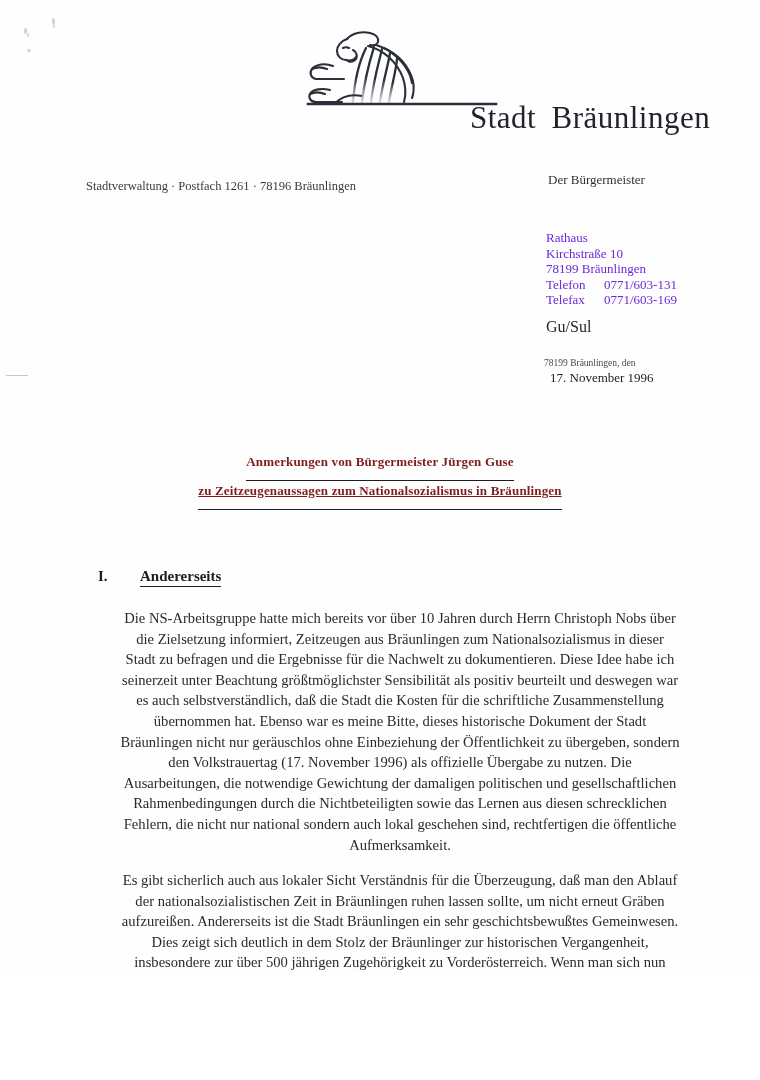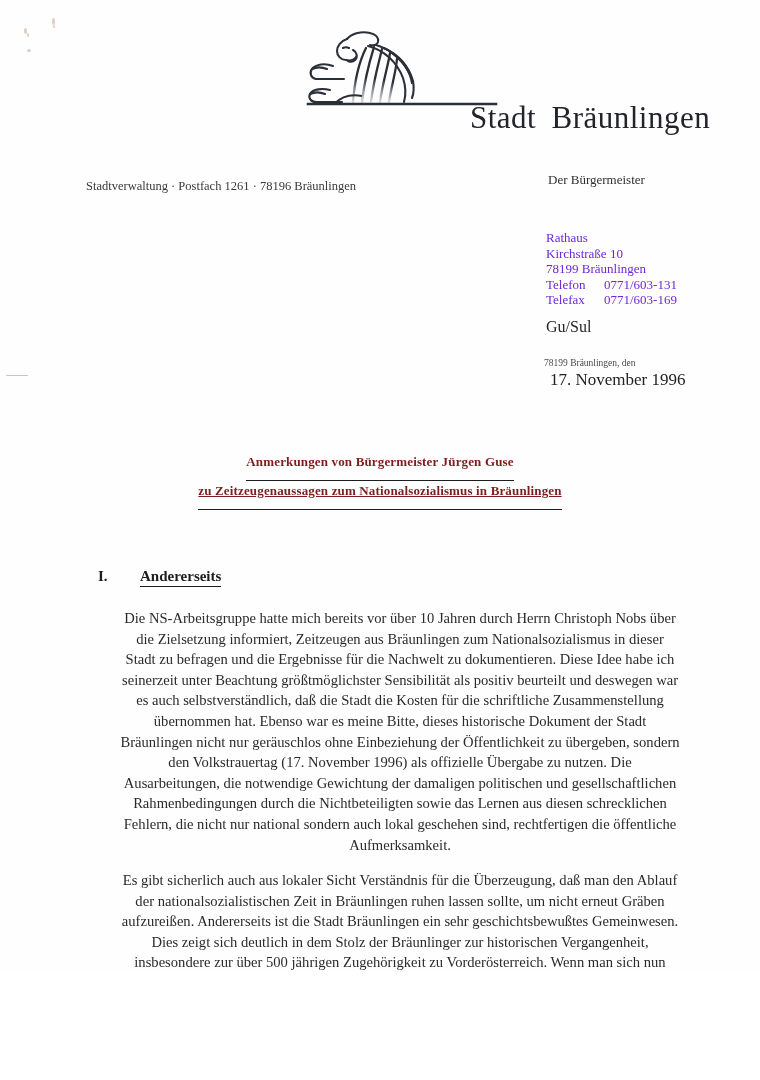--- a/index.html
+++ b/index.html
@@ -102,21 +102,21 @@
     left: 544px;
     top: 358px;
     font-size: 9.5px;
     color: #4a4a4a;
     white-space: nowrap;
   }
   .date-line {
     position: absolute;
     left: 550px;
     top: 370px;
-    font-size: 17px;
+    font-size: 13px;
     color: #222222;
     white-space: nowrap;
   }
 
   
   .doc-title {
     position: absolute;
     left: 0;
     top: 452px;
     width: 760px;

